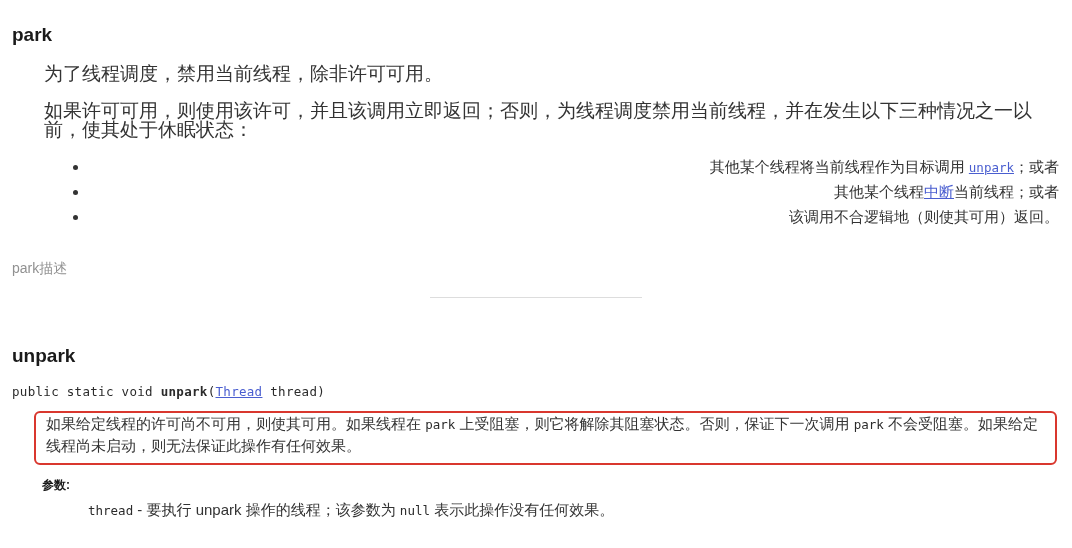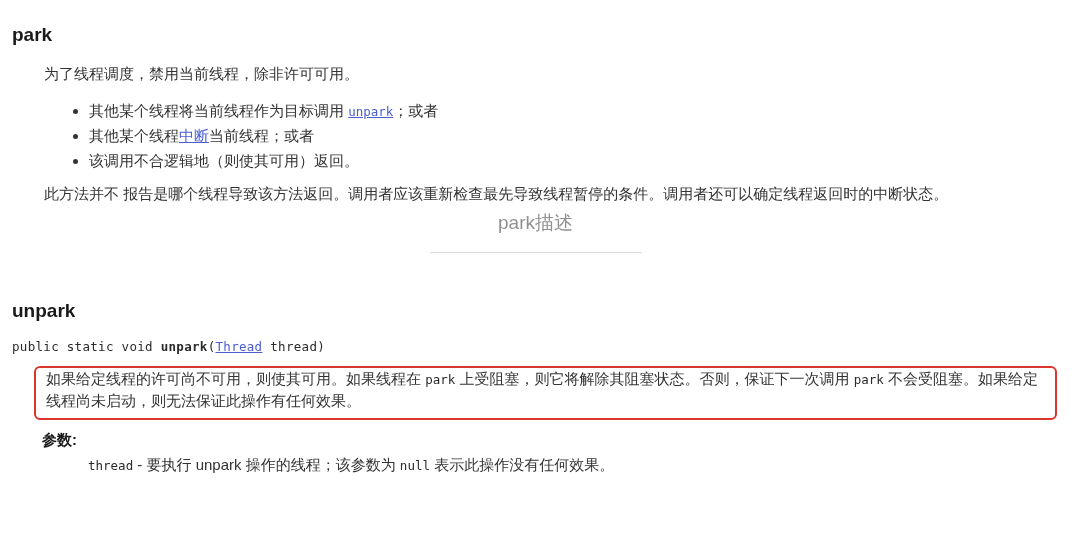--- a/index.html
+++ b/index.html
@@ -29,30 +29,31 @@
     font-size: 12.5px;
     letter-spacing: 0.3px;
     color: var(--code_text, #2b2b2b);
     line-height: 16px;
     margin-top: 17px;
     white-space: nowrap;
   }
   .signature b { font-weight: bold; }
   .indent { margin-left: 32px; }
   .para {
-    font-size: 15px;
+    font-size: 19px;
     line-height: 19px;
     margin: 0;
     color: var(--body_text, #333333);
   }
   .para.mt { margin-top: 18px; }
   .conditions {
     margin: 16px 0 0 0;
     padding-left: 45px;
     list-style: disc;
+    text-align: right;
   }
   .conditions li {
     font-size: 15px;
     line-height: 23.5px;
     color: var(--body_text, #333333);
   }
   a.doc-link {
     color: var(--link, #4a5ed0);
     text-decoration: underline;
     cursor: pointer;
@@ -61,23 +62,22 @@
   a.doc-link.mono {
     font-family: "DejaVu Sans Mono", "Liberation Mono", monospace;
     font-size: 12.5px;
   }
   .inline-code {
     font-family: "DejaVu Sans Mono", "Liberation Mono", monospace;
     font-size: 12.5px;
     color: var(--code_text, #2b2b2b);
   }
   .figure-caption {
-    margin-top: 8px;
-    text-align: center;
-    font-size: 19px;
+    margin-top: 27px;
+    font-size: 14px;
     line-height: 24px;
     color: var(--caption_text, #919191);
   }
   .caption-divider {
     border: none;
     border-top: 1px solid var(--divider, #dddddd);
     width: 212px;
     margin: 17px auto 0 auto;
   }
   .unpark-heading { margin-top: 47px; }
@@ -85,21 +85,21 @@
     margin: 11px 2px 0 22px;
     border: 2px solid var(--highlight_border, #d9372e);
     border-radius: 6px;
     padding: 0 10px 7px 10px;
     font-size: 15px;
     line-height: 21px;
     color: var(--body_text, #333333);
   }
   .param-label {
     margin: 11px 0 0 30px;
-    font-size: 15px;
+    font-size: 12px;
     font-weight: bold;
     color: var(--heading_text, #1a1a1a);
     line-height: 18px;
   }
   .param-line {
     margin: 6px 0 0 76px;
     font-size: 15px;
     line-height: 19px;
     color: var(--body_text, #333333);
   }
@@ -108,28 +108,28 @@
 <body style="background: rgb(255, 255, 255);">
 
 <div class="doc">
 
   <section>
     <h3 class="method-heading">park</h3>
 
 
     <div class="indent">
       <p class="para mt">为了线程调度，禁用当前线程，除非许可可用。</p>
+      <p class="para mt">如果许可可用，则使用该许可，并且该调用立即返回；否则，为线程调度禁用当前线程，并在发生以下三种情况之一以前，使其处于休眠状态：</p>
 
       <ul class="conditions">
         <li><span>其他某个线程将当前线程作为目标调用 </span><a class="doc-link mono">unpark</a><span>；或者</span></li>
         <li><span>其他某个线程</span><a class="doc-link">中断</a><span>当前线程；或者</span></li>
         <li><span>该调用不合逻辑地（则使其可用）返回。</span></li>
       </ul>
 
-      <p class="para" style="margin-top:11px">此方法并不 报告是哪个线程导致该方法返回。调用者应该重新检查最先导致线程暂停的条件。调用者还可以确定线程返回时的中断状态。</p>
     </div>
   </section>
 
   <div class="figure-caption">park描述</div>
   <hr class="caption-divider">
 
   <section>
     <h3 class="method-heading unpark-heading">unpark</h3>
 
     <div class="signature" style=""><span>public static void </span><b>unpark</b><span>(</span><a class="doc-link mono">Thread</a><span> thread)</span></div>

